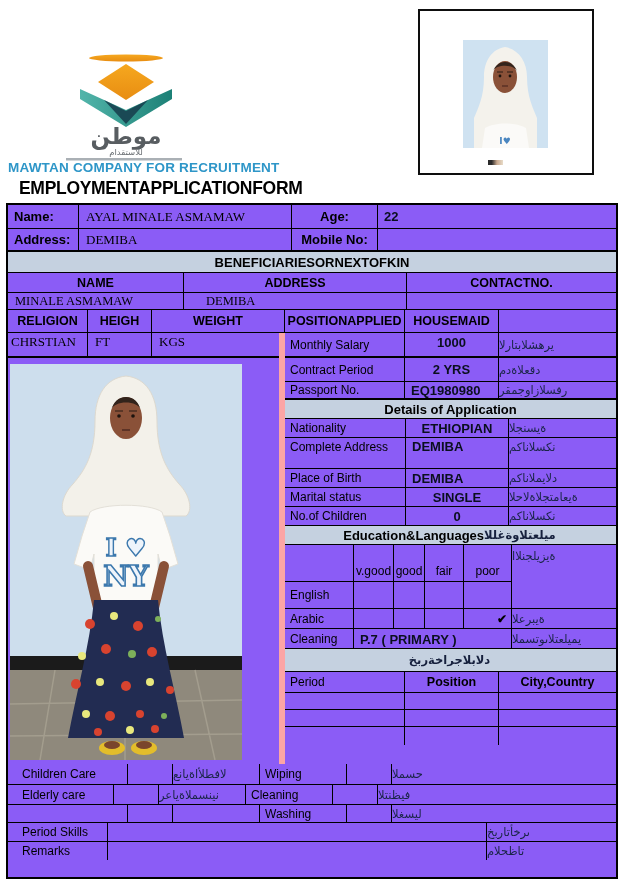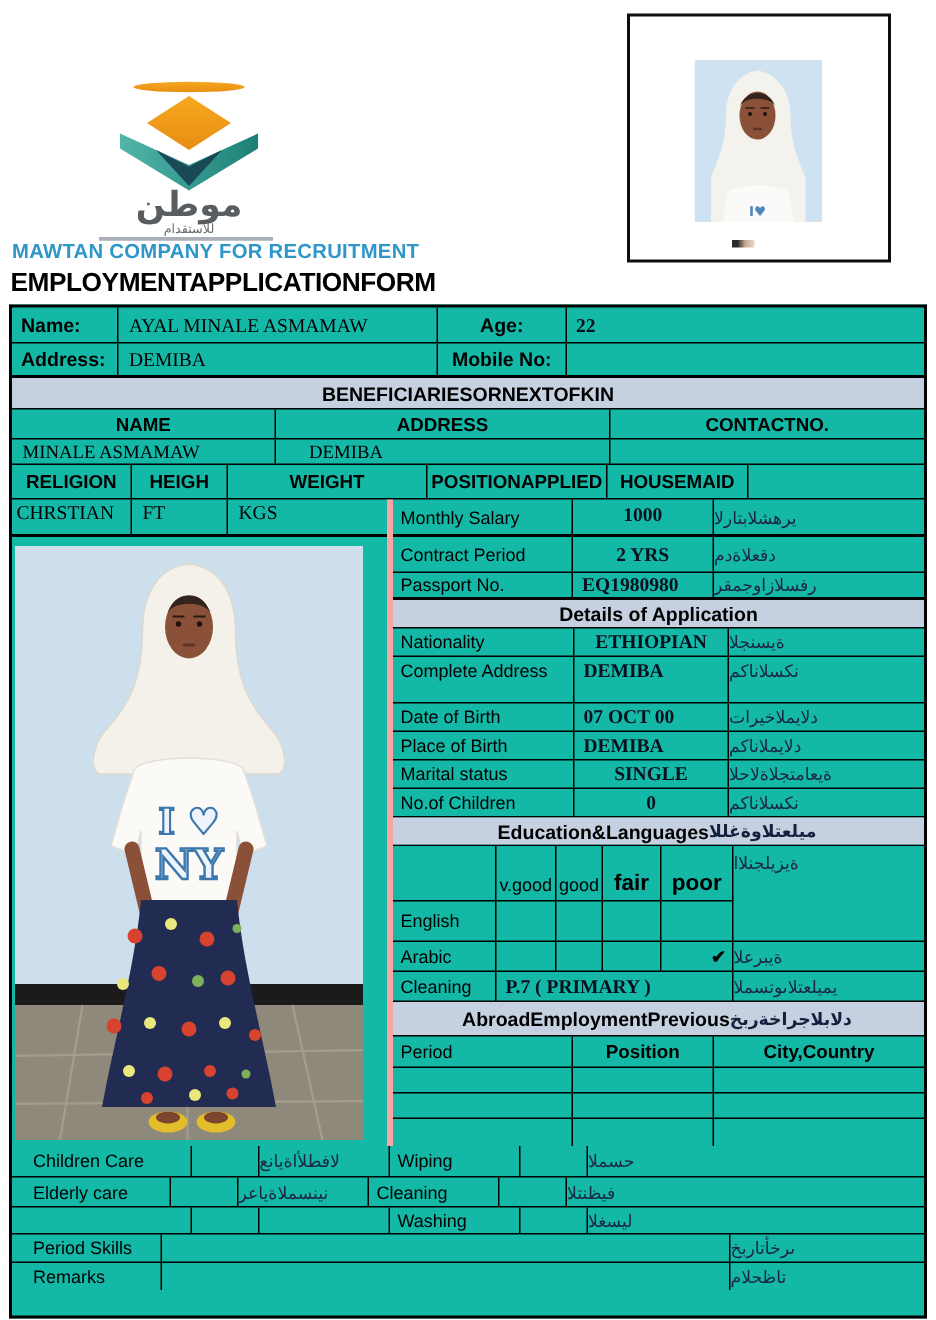--- a/index.html
+++ b/index.html
@@ -3,52 +3,52 @@
 <meta charset="utf-8">
 <style>
   *{margin:0;padding:0;box-sizing:border-box}
   html,body{width:624px;height:880px}
   body{background:#fff;font-family:"Liberation Sans",sans-serif;color:#000;position:relative;overflow:hidden}
   .page{position:relative;width:624px;height:880px;background:#fff}
 
   
   .logo{position:absolute;left:48px;top:53px}
   .company{position:absolute;left:8px;top:160px;font-size:13.5px;font-weight:bold;color:#2e96c8;letter-spacing:.2px}
-  .title{position:absolute;left:7px;top:178px;font-size:17.5px;font-weight:bold;letter-spacing:-.3px}
+  .title{position:absolute;left:19px;top:178px;font-size:17.5px;font-weight:bold;letter-spacing:-.3px}
   .photo-box{position:absolute;left:418px;top:9px;width:176px;height:166px;border:2px solid #0e0e0e;background:#fff}
   .headshot{position:absolute;left:43px;top:29px;width:85px;height:108px}
   .smudge{position:absolute;left:68px;top:149px;width:15px;height:5px;background:linear-gradient(90deg,#2b2b2b 25%,#c9a98f 60%,#e8dcc9)}
 
   
-  .form{position:absolute;left:6px;top:203px;width:612px;height:676px;border:2px solid #000;background:#14b8a6}
+  .form{position:absolute;left:6px;top:203px;width:612px;height:676px;border:2px solid #000;background:#8b5cf6}
   .row{display:flex;width:100%;border-bottom:1px solid #000}
   .row.b2{border-bottom-width:2px}
   .row.nb{border-bottom:none}
   .c{display:flex;align-items:center;border-right:1px solid #000;overflow:hidden;white-space:nowrap}
   .c.last{border-right:none}
   .c.fx{flex:1}
   .lab{font-weight:bold;font-size:13px;padding-left:6px}
   .lab2{font-size:12px;padding-left:5px}
   .bh{font-weight:bold;font-size:12.5px;justify-content:center;text-align:center}
   .val{font-family:"Liberation Serif","DejaVu Serif",serif;font-size:13px;padding-left:7px}
-  .vb{font-family:Liberation Serif, serif;font-weight:bold;font-size:13px;justify-content:center;color:#0a0f1e}
+  .vb{font-family:Liberation Sans, sans-serif;font-weight:bold;font-size:13px;justify-content:center;color:#0a0f1e}
   .vb.left{justify-content:flex-start;padding-left:6px}
   .ar{font-family:"DejaVu Sans",sans-serif;font-size:11.5px;color:#1a2547;justify-content:flex-end;padding-right:5px;direction:rtl}
   .sech{background:#c5d1e0;justify-content:center;font-weight:bold;font-size:13px;text-align:center}
   .sech .arp{font-family:"DejaVu Sans",sans-serif;font-size:11.5px;font-weight:bold;color:#16203d;direction:rtl;margin-right:2px}
   .split{display:flex;width:100%}
-  .leftcol{width:254px;border-right:4px solid #fca5a5;display:flex;flex-direction:column}
+  .leftcol{width:277px;border-right:6px solid #fca5a5;display:flex;flex-direction:column}
   .rightcol{flex:1;display:flex;flex-direction:column}
   .photo-area{flex:1;position:relative}
   .langgrid{display:grid;grid-template-columns:69px 40px 31px 39px 48px 1fr;grid-template-rows:37px 27px 20px 20px;width:100%;border-bottom:1px solid #000}
   .g{border-right:1px solid #000;border-bottom:1px solid #000;display:flex;align-items:center;overflow:hidden;white-space:nowrap}
   .g.noR{border-right:none}
   .g.noB{border-bottom:none}
   .g.lvl{align-items:flex-end;justify-content:center;font-size:12px;padding-bottom:3px}
-  .g.lvl.bold{font-weight:bold;font-size:15px}
+  .g.lvl.bold{font-weight:normal;font-size:12px}
   .chk{justify-content:flex-end;padding-right:4px;font-size:12px;font-weight:bold}
 </style>
 </head>
 <body>
 
 <div class="page">
 
   <svg class="logo" width="150" height="108" viewBox="0 0 150 108">
     <defs>
       <linearGradient id="og" x1="0" y1="0" x2="0" y2="1">
@@ -209,25 +209,20 @@
           <div class="c lab2" style="width:121px">Nationality</div>
           <div class="c vb" style="width:103px">ETHIOPIAN</div>
           <div class="c fx last ar">ةيسنجلا</div>
         </div>
         <div class="row" style="height:31px">
           <div class="c lab2" style="width:121px;align-items:flex-start;padding-top:2px">Complete Address</div>
           <div class="c vb left" style="width:103px;align-items:flex-start;padding-top:1px">DEMIBA</div>
           <div class="c fx last ar" style="align-items:flex-start;padding-top:2px">نكسلاناكم</div>
         </div>
         <div class="row" style="height:19px">
-          <div class="c lab2" style="width:121px">Date of Birth</div>
-          <div class="c vb left" style="width:103px">07 OCT 00</div>
-          <div class="c fx last ar">دلايملاخيرات</div>
-        </div>
-        <div class="row" style="height:19px">
           <div class="c lab2" style="width:121px">Place of Birth</div>
           <div class="c vb left" style="width:103px">DEMIBA</div>
           <div class="c fx last ar">دلايملاناكم</div>
         </div>
         <div class="row" style="height:19px">
           <div class="c lab2" style="width:121px">Marital status</div>
           <div class="c vb" style="width:103px">SINGLE</div>
           <div class="c fx last ar">ةيعامتجلاةلاحلا</div>
         </div>
         <div class="row" style="height:19px">
@@ -260,21 +255,20 @@
           <div class="g" style="grid-row:3;grid-column:4"></div>
           <div class="g chk" style="grid-row:3;grid-column:5">✔</div>
           <div class="g noR ar" style="grid-row:3;grid-column:6">ةيبرعلا</div>
           <div class="g lab2 noB" style="grid-row:4;grid-column:1">Cleaning</div>
           <div class="g noB vb left" style="grid-row:4;grid-column:2/6">P.7 ( PRIMARY )</div>
           <div class="g noR noB ar" style="grid-row:4;grid-column:6">يميلعتلاىوتسملا</div>
         </div>
 
         <div class="row" style="height:23px">
           <div class="c fx last sech">
-            <span>AbroadEmploymentPrevious</span>
               <span class="arp">دلابلاجراخةربخ</span>
           </div>
         </div>
         <div class="row" style="height:21px">
           <div class="c lab2" style="width:120px">Period</div>
           <div class="c bh" style="width:94px">Position</div>
           <div class="c fx last bh">City,Country</div>
         </div>
         <div class="row" style="height:17px">
           <div class="c" style="width:120px"></div>

